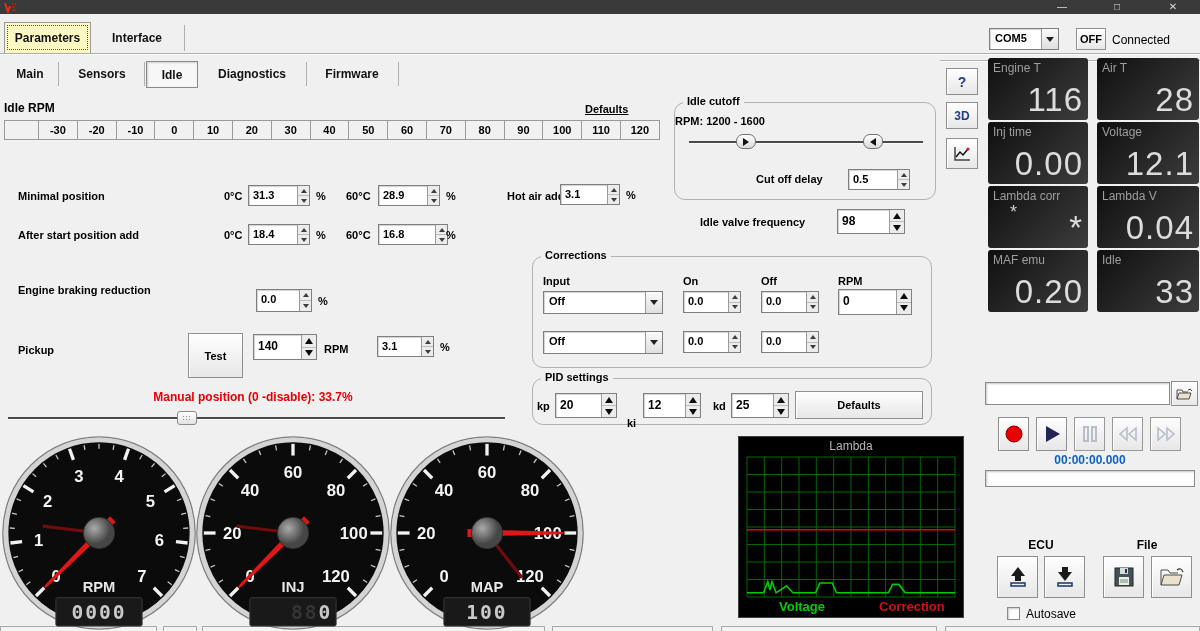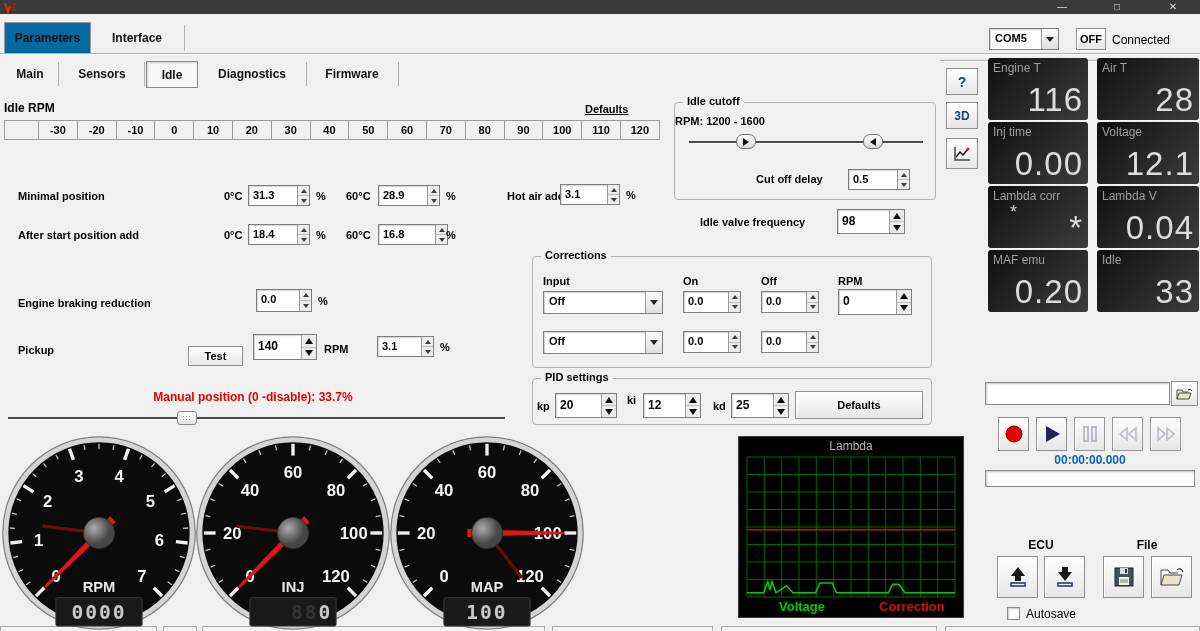--- a/index.html
+++ b/index.html
@@ -4,42 +4,42 @@
 <style>
 *{margin:0;padding:0;box-sizing:border-box}
 html,body{width:1200px;height:631px}
 body{font-family:"Liberation Sans",sans-serif;background:#f0f0f0;position:relative;overflow:hidden;font-size:11px}
 .abs{position:absolute}
 .titlebar{left:0;top:0;width:1200px;height:14px;background:#3a3a3a;color:#f0f0f0;display:flex;align-items:center;font-size:11px}
 .win-ctrl{position:absolute;top:0;height:14px;width:30px;text-align:center;color:#dcdcdc;font-size:10px;line-height:13px}
 .hline{height:2px;border-top:1px solid #b0b0b0;border-bottom:1px solid #fbfbfb}
 .vsep{width:1px;background:#b0b0b0}
 .tab{display:flex;align-items:center;justify-content:center;font-weight:bold;font-size:12px;color:#111}
-.tab.sel{background:#0369a1;border:1px solid #9a9a9a;border-bottom:none;outline:1px dotted #555;outline-offset:-4px}
+.tab.sel{background:#fef9c3;border:1px solid #9a9a9a;border-bottom:none;outline:1px dotted #555;outline-offset:-4px}
 .subtab{display:flex;align-items:center;font-weight:bold;font-size:12px;color:#111;justify-content:center}
 .subtab-box{border:1px solid #8a8a8a;background:#f7f7f7;box-shadow:inset 1px 1px 2px rgba(0,0,0,.15)}
 .btn{background:linear-gradient(#fefefe,#e7e7e7);border:1px solid #8f8f8f;box-shadow:inset 1px 1px 0 #fff;display:flex;align-items:center;justify-content:center;cursor:pointer}
 .sunken{background:#fff;border:1px solid #8b8b8b;box-shadow:inset 1px 1px 2px rgba(0,0,0,.22)}
 .lbl{font-weight:bold;font-size:11px;color:#000;white-space:nowrap}
 .spin{display:flex;align-items:stretch;background:#fff;border:1px solid #7f7f7f;box-shadow:inset 1px 1px 1px rgba(0,0,0,.18)}
 .spin-val{flex:1;font-weight:bold;font-size:11px;padding:3px 0 0 4px;overflow:hidden}
 .spin-btns{width:12px;display:flex;flex-direction:column;border-left:1px solid #9a9a9a}
 .sbtn{flex:1;background:#ececec;display:flex;align-items:center;justify-content:center}
 .su{border-bottom:1px solid #bdbdbd}
 .su::after{content:"";border:3px solid transparent;border-bottom:4px solid #3c3c3c;margin-top:-3px}
 .sd::after{content:"";border:3px solid transparent;border-top:4px solid #3c3c3c;margin-bottom:-3px}
 .spin.big .spin-btns{width:15px}
 .spin.big .spin-val{font-size:12px;padding-top:4px}
 .spin.big .su::after{border-width:4px;border-bottom:6px solid #0c0c0c;margin-top:-4px}
 .spin.big .sd::after{border-width:4px;border-top:6px solid #0c0c0c;margin-bottom:-4px}
 .combo{display:flex;align-items:stretch;background:#fff;border:1px solid #7f7f7f;box-shadow:inset 1px 1px 1px rgba(0,0,0,.18)}
 .combo-val{flex:1;font-weight:bold;font-size:11px;padding:3px 0 0 5px}
 .combo-btn{width:17px;background:linear-gradient(#fafafa,#dfdfdf);border-left:1px solid #9a9a9a;display:flex;align-items:center;justify-content:center}
 .combo-btn::after{content:"";border:4px solid transparent;border-top:5px solid #222;margin-bottom:-4px}
-.groupbox{border:1px solid #b2b2b2;border-radius:4px;position:absolute}
+.groupbox{border:1px solid #b2b2b2;border-radius:11px;position:absolute}
 .group-title{position:absolute;top:-8px;left:8px;background:#f0f0f0;padding:0 4px;font-weight:bold;font-size:11px}
 .tiles{display:grid;grid-template-columns:100px 102px;grid-auto-rows:62px;gap:2px 9px}
 .tile{background:linear-gradient(135deg,#0f0f0f,#3d3d3d);border-radius:3px;position:relative}
 .tile-label{position:absolute;left:5px;top:3px;font-size:12px;color:#9e9e9e}
 .tile-value{position:absolute;right:5px;bottom:1px;font-size:33px;color:#dcdcdc;letter-spacing:1px}
 .tile-sub{position:absolute;left:22px;top:16px;font-size:18px;color:#cfcfcf}
 .rpmtbl{border-collapse:collapse;border:1px solid #808080}
 .rpmtbl th,.rpmtbl td{border:1px solid #9a9a9a;width:38.8px;height:19px;text-align:center;font-weight:bold;font-size:11px;padding:0}
 .rpmtbl .corner{width:34px;background:#f1f1f1}
 .rpmtbl th{background:#f1f1f1}
@@ -210,32 +210,32 @@
 <span class="abs lbl" style="left:507px;top:190px">Hot air add</span>
 <div class="abs spin" style="left:560px;top:184px;width:60px;height:21px">
     <span class="spin-val">3.1</span>
     <span class="spin-btns">
       <span class="sbtn su"></span>
       <span class="sbtn sd"></span>
     </span>
   </div>
 <span class="abs lbl" style="left:626px;top:189px">%</span>
 
-<span class="abs lbl" style="left:18px;top:297px">Engine braking reduction</span>
+<span class="abs lbl" style="left:18px;top:284px">Engine braking reduction</span>
 <div class="abs spin" style="left:256px;top:289px;width:56px;height:23px">
     <span class="spin-val">0.0</span>
     <span class="spin-btns">
       <span class="sbtn su"></span>
       <span class="sbtn sd"></span>
     </span>
   </div>
 <span class="abs lbl" style="left:318px;top:295px">%</span>
 
 <span class="abs lbl" style="left:18px;top:344px">Pickup</span>
-<div class="abs btn lbl" style="left:188px;top:346px;width:55px;height:20px">Test</div>
+<div class="abs btn lbl" style="left:188px;top:333px;width:55px;height:45px">Test</div>
 <div class="abs spin big" style="left:253px;top:334px;width:64px;height:26px">
     <span class="spin-val">140</span>
     <span class="spin-btns">
       <span class="sbtn su"></span>
       <span class="sbtn sd"></span>
     </span>
   </div>
 <span class="abs lbl" style="left:324px;top:343px">RPM</span>
 <div class="abs spin" style="left:377px;top:336px;width:57px;height:21px">
     <span class="spin-val">3.1</span>
@@ -329,21 +329,21 @@
 <div class="groupbox" style="left:532px;top:378px;width:400px;height:47px">
   <span class="group-title">PID settings</span>
   <span class="abs lbl" style="left:4px;top:21px">kp</span>
   <div class="abs spin big" style="left:22px;top:14px;width:62px;height:25px">
       <span class="spin-val">20</span>
       <span class="spin-btns">
         <span class="sbtn su"></span>
         <span class="sbtn sd"></span>
       </span>
     </div>
-  <span class="abs lbl" style="left:94px;top:15px">ki</span>
+  <span class="abs lbl" style="left:94px;top:38px">ki</span>
   <div class="abs spin big" style="left:110px;top:14px;width:58px;height:25px">
       <span class="spin-val">12</span>
       <span class="spin-btns">
         <span class="sbtn su"></span>
         <span class="sbtn sd"></span>
       </span>
     </div>
   <span class="abs lbl" style="left:180px;top:21px">kd</span>
   <div class="abs spin big" style="left:198px;top:14px;width:58px;height:25px">
       <span class="spin-val">25</span>

